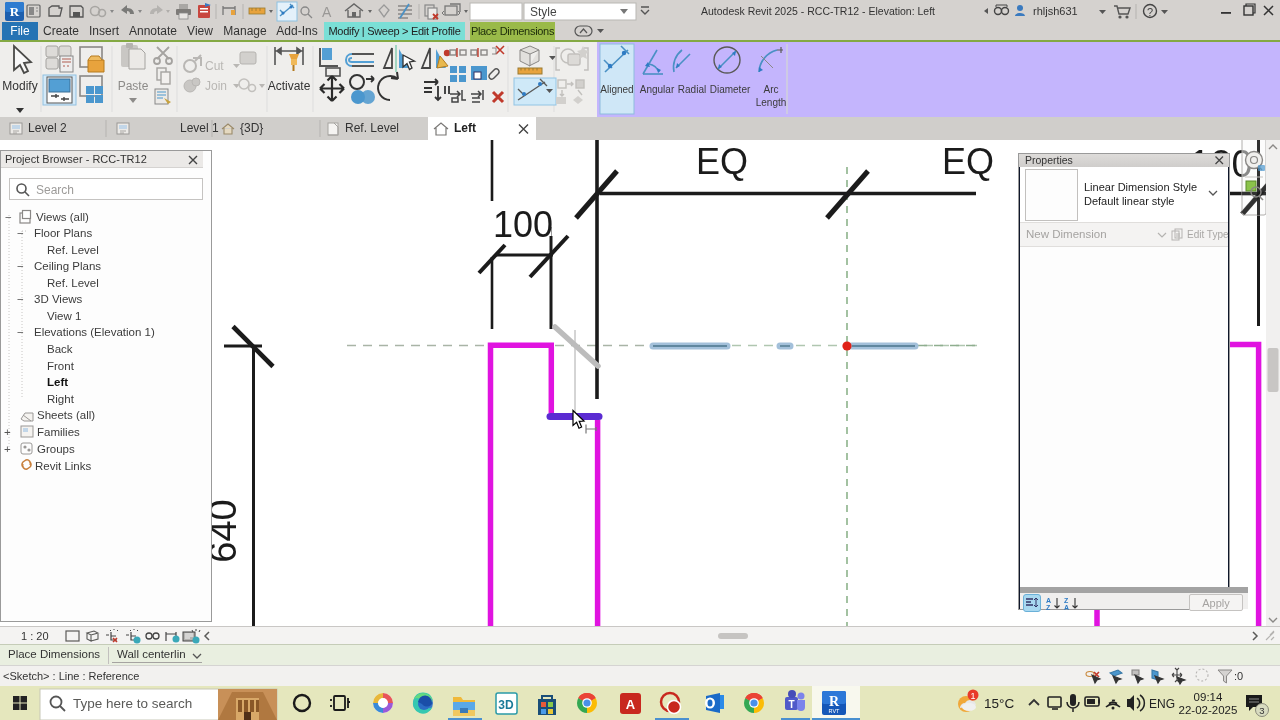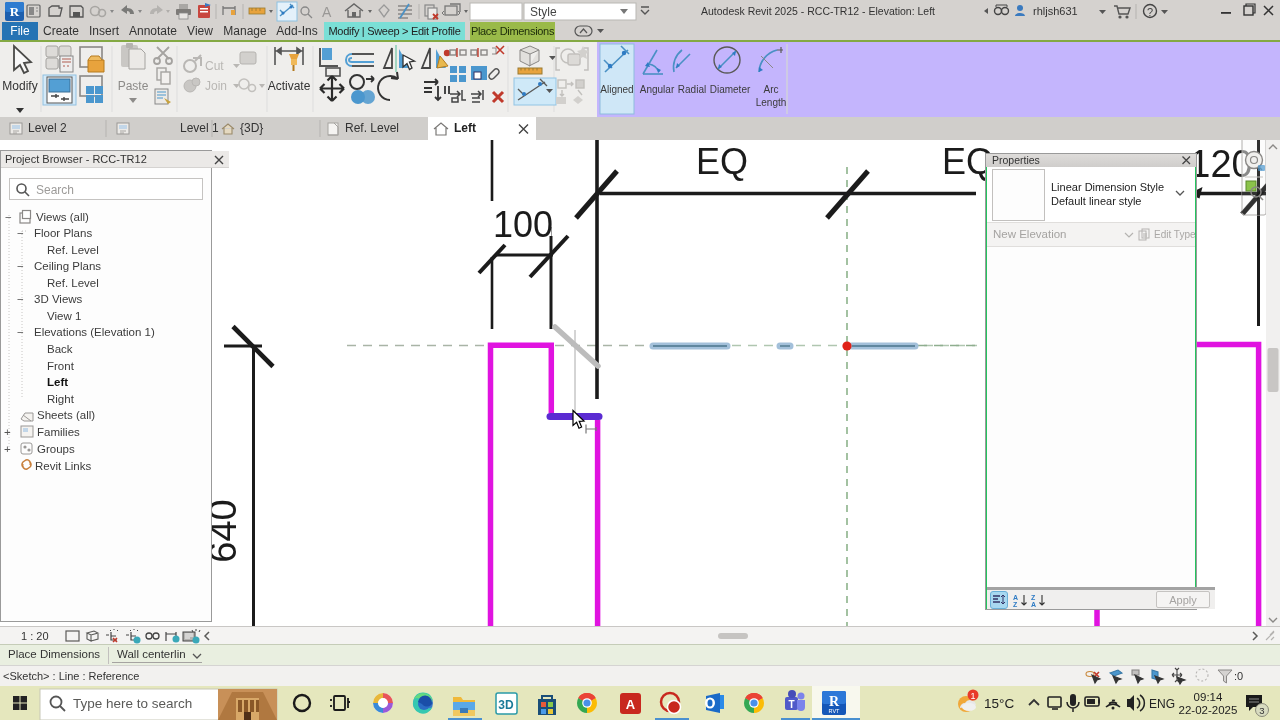--- a/index.html
+++ b/index.html
@@ -13,21 +13,21 @@
 #greenline { left:0; top:40px; width:1280px; height:2px; background:#84a943; }
 #ribbon { left:0; top:42px; width:1280px; height:75px; background:#efeeec; }
 #ribbongreen { left:597px; top:42px; width:683px; height:75px; background:#c4b5fd; }
 
 #viewtabs { left:0; top:117px; width:1280px; height:23px; background:#d0cecb;text-decoration:underline; }
 .vtab { position:absolute; top:0; height:23px; line-height:23px; font-size:12px; color:#333; }
 
 #canvas { left:0; top:140px; width:1280px; height:487px; background:#ffffff; }
 
 #projb { left:0; top:150px; width:212px; height:472px; background:#fdfdfd; border:1px solid #9a9a9a; z-index:5; }
-#props { left:985px; top:153px; width:212px; height:457px; background:#22c55e; border:1px solid #9a9a9a; z-index:5;padding-left:48px; }
+#props { left:1018px; top:153px; width:212px; height:457px; background:#0f172a; border:1px solid #9a9a9a; z-index:5;padding-left:48px; }
 
 #vctrl { left:0; top:626px; width:1280px; height:18px; background:#f4f3f2; border-top:1px solid #c9c7c5; }
 #optbar { left:0; top:644px; width:1280px; height:21px; background:#e9efe0; border-top:1px solid #c5ccb8; }
 #statusbar { left:0; top:665px; width:1280px; height:21px; background:#f2f1ef; border-top:1px solid #d5d4d2; }
 #taskbar { left:0; top:686px; width:1280px; height:34px; background:#e5e7bd; }
 </style>
 </head>
 <body>
 <div id="app">
   <div id="titlebar" class="abs">
@@ -456,21 +456,21 @@
       </g>
 
       <rect x="1266" y="140" width="14" height="487" fill="#f1f0ef"></rect>
       <rect x="1266" y="140" width="14" height="13" fill="#f1f0ef"></rect>
       <path d="M1269 149 l4 -4 4 4" stroke="#8a8886" fill="none" stroke-width="1.4"></path>
       <rect x="1267.5" y="348" width="11" height="44" rx="2" fill="#c8c6c4"></rect>
       <path d="M1269 618 l4 4 4 -4" stroke="#8a8886" fill="none" stroke-width="1.4"></path>
     </svg>
   </div>
   <div id="projb" class="abs">
-    <div style="position:absolute;left:0;top:0;width:228px;height:17px;background:#ebe9e7;border-bottom:1px solid #d5d3d1;">
+    <div style="position:absolute;left:0;top:0;width:202px;height:17px;background:#ebe9e7;border-bottom:1px solid #d5d3d1;">
       <span style="position:absolute;left:4px;top:2px;font-size:11px;color:#333;">Project Browser - RCC-TR12</span>
       <svg width="12" height="12" style="position:absolute;right:4px;top:3px;">
           <path d="M2 2 L10 10 M10 2 L2 10" stroke="#444" stroke-width="1.4"></path>
         </svg>
     </div>
     <div style="position:absolute;left:8px;top:27px;width:194px;height:22px;background:#fff;border:1px solid #c5c3c1;">
       <svg width="16" height="16" style="position:absolute;left:5px;top:3px;">
           <circle cx="6.5" cy="6.5" r="4.5" fill="none" stroke="#555" stroke-width="1.6"></circle>
           <path d="M10 10 l4 4" stroke="#555" stroke-width="1.6"></path>
         </svg>
@@ -539,33 +539,33 @@
     </div>
     <div style="position:absolute;left:1px;top:13px;width:208px;height:56px;background:#fff;border-bottom:1px solid #e0dedc;">
       <div style="position:absolute;left:5px;top:2px;width:53px;height:52px;background:#fdfdfd;border:1px solid #c2c0be;"></div>
       <div style="position:absolute;left:64px;top:14px;font-size:11px;color:#222;">Linear Dimension Style</div>
       <div style="position:absolute;left:64px;top:28px;font-size:11px;color:#222;">Default linear style</div>
       <svg width="10" height="8" style="position:absolute;right:10px;top:22px;">
           <path d="M1 2 l4 4 4 -4" stroke="#555" stroke-width="1.3" fill="none"></path>
         </svg>
     </div>
     <div style="position:absolute;left:1px;top:69px;width:208px;height:24px;background:#f4f3f2;border-bottom:1px solid #e0dedc;">
-      <span style="position:absolute;left:6px;top:5px;font-size:11.5px;color:#a5a3a1;">New Elevation</span>
+      <span style="position:absolute;left:6px;top:5px;font-size:11.5px;color:#a5a3a1;">New Dimension</span>
       <svg width="10" height="8" style="position:absolute;left:137px;top:9px;">
           <path d="M1 1 l4 4 4 -4" stroke="#b5b3b1" stroke-width="1.2" fill="none"></path>
         </svg>
       <svg width="13" height="13" style="position:absolute;left:151px;top:5px;">
           <rect x="1" y="3" width="7" height="9" fill="none" stroke="#b5b3b1"></rect>
           <rect x="4" y="1" width="7" height="9" fill="none" stroke="#b5b3b1"></rect>
           <path d="M5 6 h4 M5 8 h4" stroke="#b5b3b1"></path>
         </svg>
       <span style="position:absolute;left:167px;top:6px;font-size:10px;color:#a9a7a5;white-space:nowrap;">Edit Type</span>
     </div>
     <div style="position:absolute;left:1px;top:93px;width:208px;height:340px;background:#fdfdfd;"></div>
-    <div style="position:absolute;left:1px;top:433px;width:228px;height:22px;background:#f0efee;border-top:3px solid #a3a3a3;">
+    <div style="position:absolute;left:1px;top:433px;width:228px;height:22px;background:#f0efee;border-top:6px solid #a3a3a3;">
       <div style="position:absolute;left:3px;top:1px;width:18px;height:18px;background:#a8d8f0;border:1px solid #6ab0d8;border-radius:3px;"></div>
       <svg width="14" height="14" style="position:absolute;left:5px;top:3px;">
           <path d="M1 3 h7 M1 6 h5 M1 9 h7" stroke="#336" stroke-width="1.3"></path>
           <path d="M11 2 v9 m-2 -2 l2 2 2 -2 M11 2 l-2 2 m2 -2 l2 2" stroke="#336" stroke-width="1" fill="none"></path>
         </svg>
       <svg width="16" height="15" style="position:absolute;left:26px;top:3px;">
           <text x="0" y="7" font-size="7" fill="#2e7bc4" font-weight="bold">A</text>
           <text x="0" y="14" font-size="7" fill="#2e7bc4" font-weight="bold">Z</text>
           <path d="M11 2 v10 m-2.5 -2.5 l2.5 2.5 2.5 -2.5" stroke="#333" stroke-width="1.1" fill="none"></path>
         </svg>

